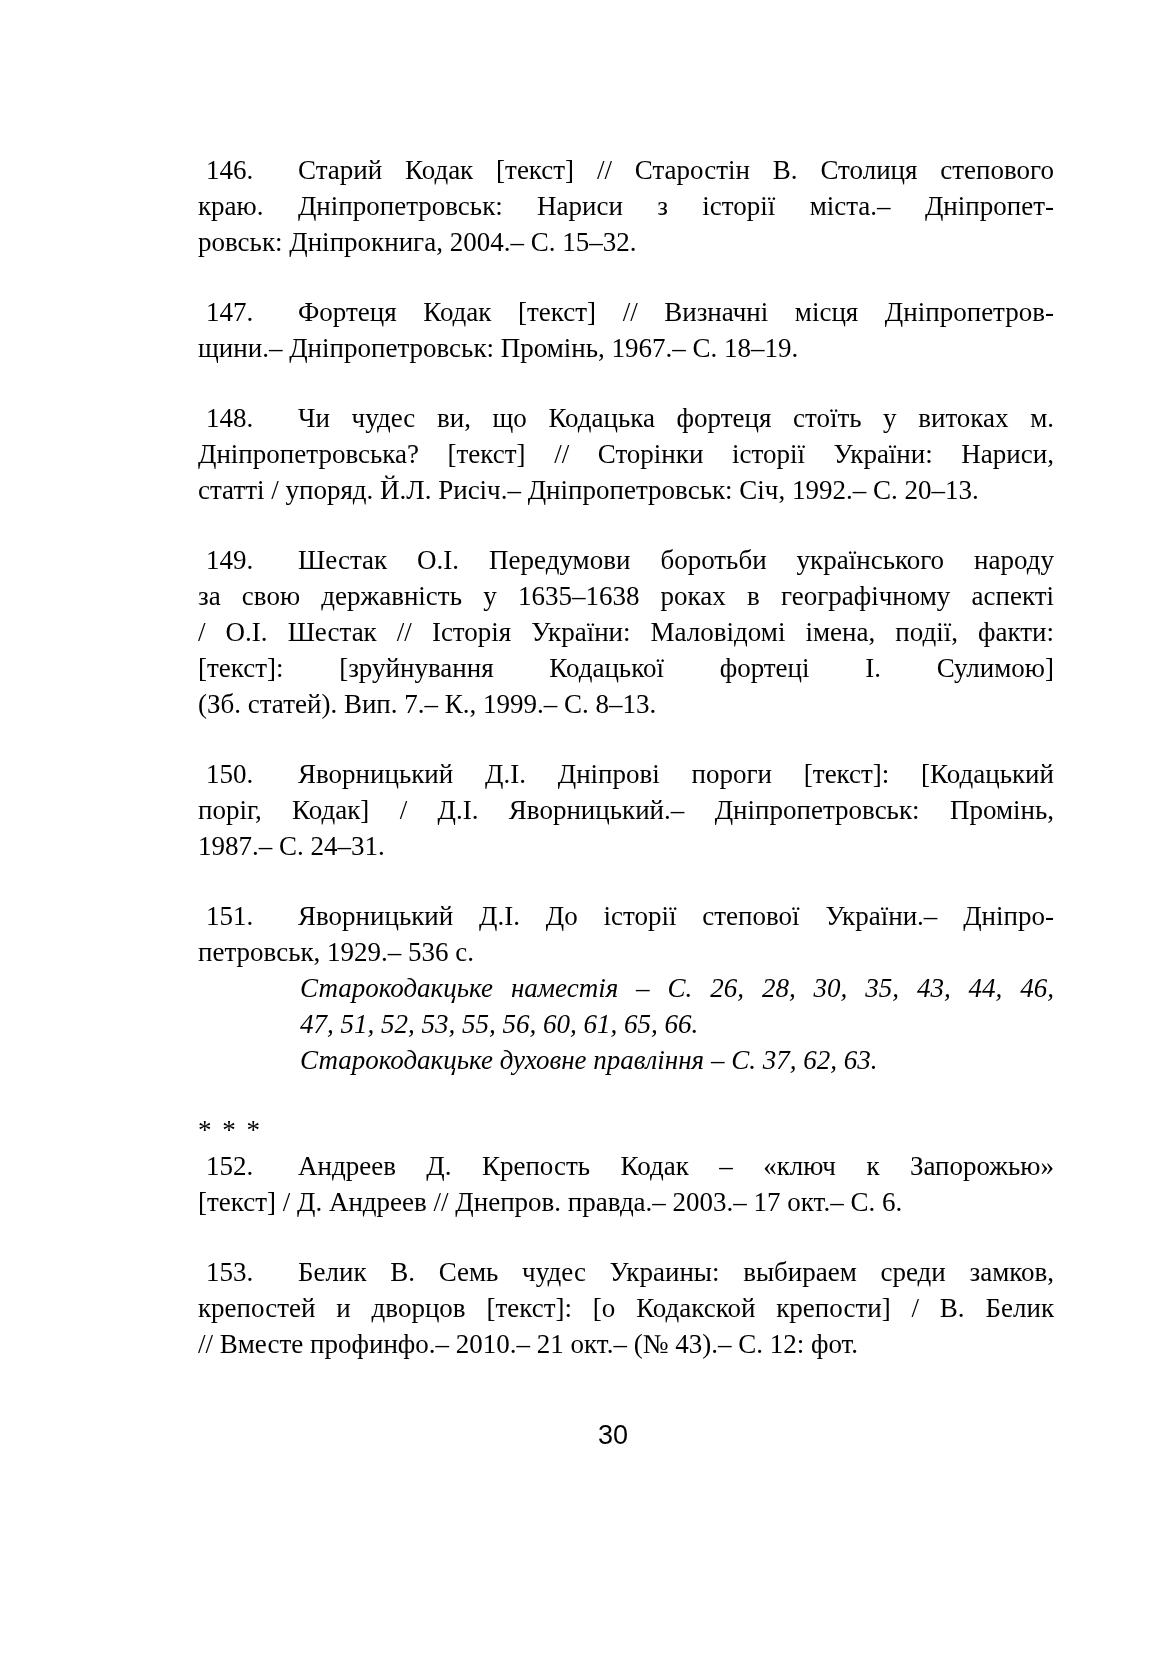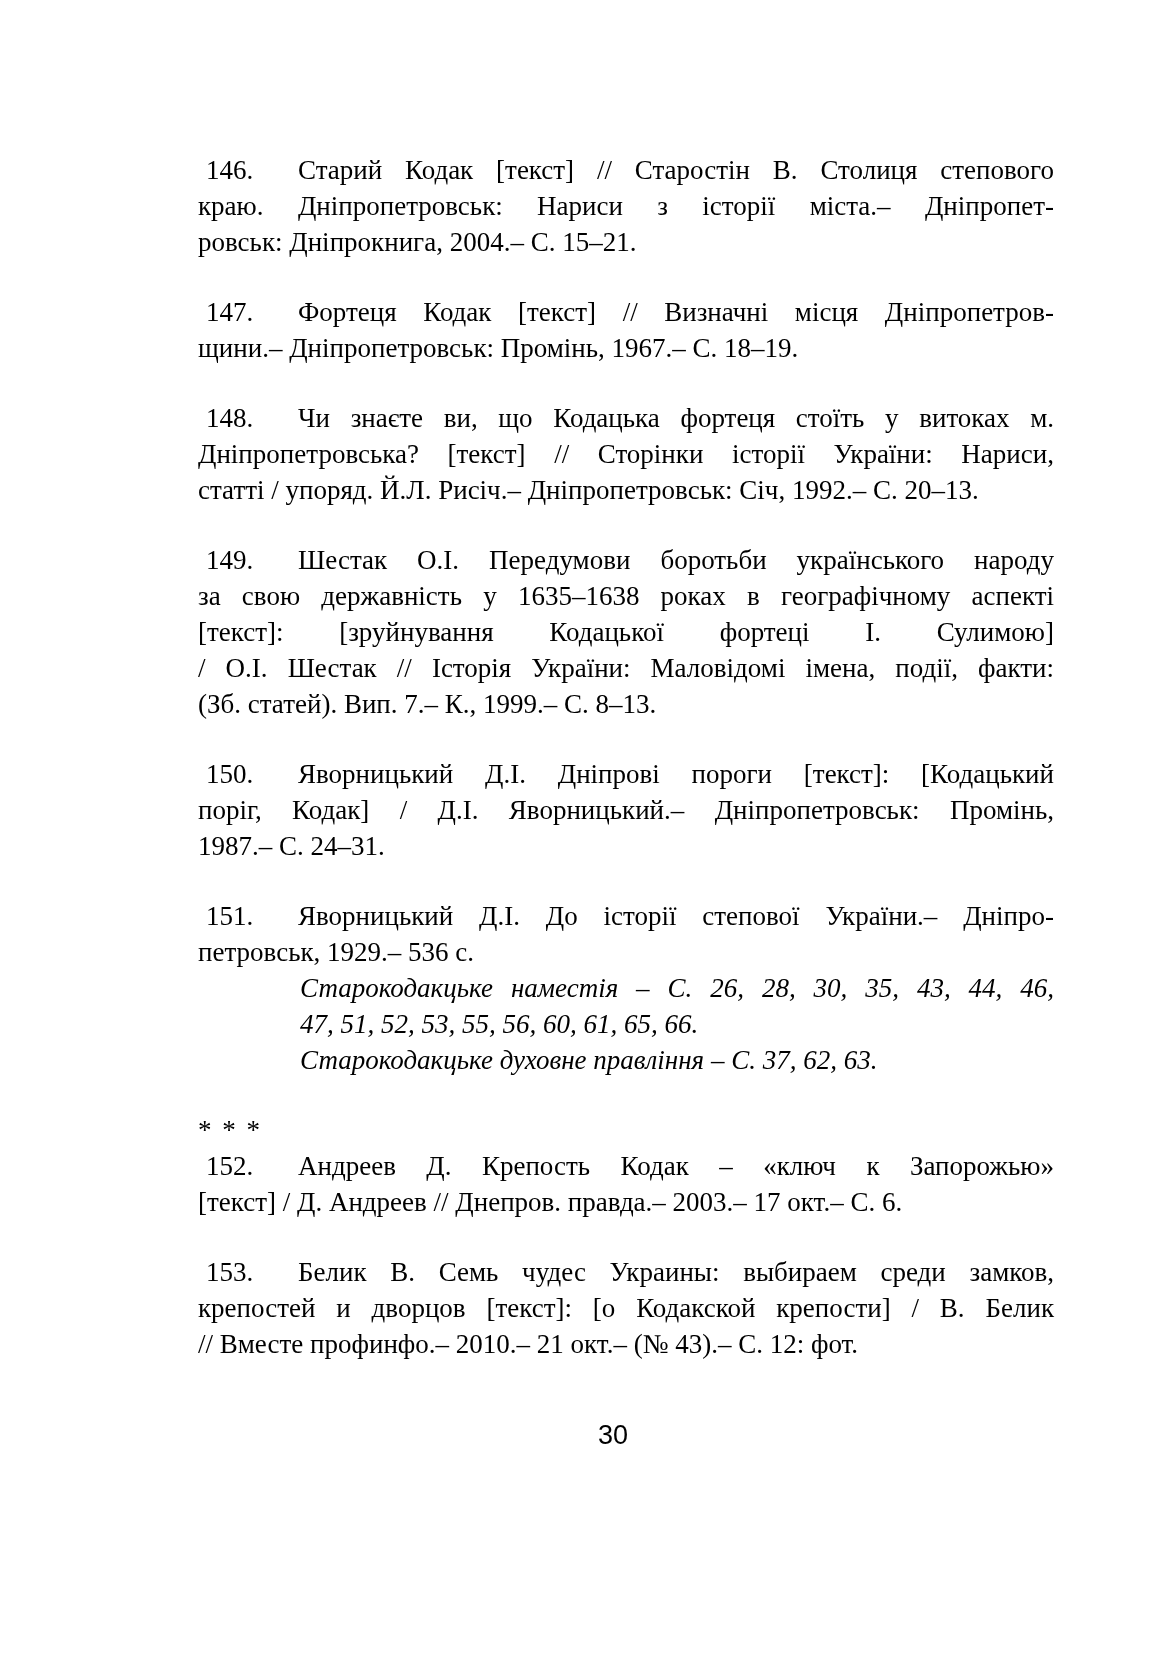--- a/index.html
+++ b/index.html
@@ -46,36 +46,36 @@
   }
 </style>
 </head>
 <body>
 
 <div class="page">
   <div class="content">
       <div class="para">
         <div class="line j"><span class="num">146.</span><span>Старий Кодак [текст] // Старостін В. Столиця степового</span></div>
         <div class="line j">краю. Дніпропетровськ: Нариси з історії міста.– Дніпропет-</div>
-        <div class="line">ровськ: Дніпрокнига, 2004.– С. 15–21.</div>
+        <div class="line">ровськ: Дніпрокнига, 2004.– С. 15–32.</div>
       </div>
       <div class="para gap">
         <div class="line j"><span class="num">147.</span><span>Фортеця Кодак [текст] // Визначні місця Дніпропетров-</span></div>
         <div class="line">щини.– Дніпропетровськ: Промінь, 1967.– С. 18–19.</div>
       </div>
       <div class="para gap">
-        <div class="line j"><span class="num">148.</span><span>Чи знаєте ви, що Кодацька фортеця стоїть у витоках м.</span></div>
+        <div class="line j"><span class="num">148.</span><span>Чи чудес ви, що Кодацька фортеця стоїть у витоках м.</span></div>
         <div class="line j">Дніпропетровська? [текст] // Сторінки історії України: Нариси,</div>
         <div class="line">статті / упоряд. Й.Л. Рисіч.– Дніпропетровськ: Січ, 1992.– С. 20–13.</div>
       </div>
       <div class="para gap">
         <div class="line j"><span class="num">149.</span><span>Шестак О.І. Передумови боротьби українського народу</span></div>
         <div class="line j">за свою державність у 1635–1638 роках в географічному аспекті</div>
+        <div class="line j">/ О.І. Шестак // Історія України: Маловідомі імена, події, факти:</div>
         <div class="line j">[текст]: [зруйнування Кодацької фортеці І. Сулимою]</div>
-        <div class="line j">/ О.І. Шестак // Історія України: Маловідомі імена, події, факти:</div>
         <div class="line">(Зб. статей). Вип. 7.– К., 1999.– С. 8–13.</div>
       </div>
       <div class="para gap">
         <div class="line j"><span class="num">150.</span><span>Яворницький Д.І. Дніпрові пороги [текст]: [Кодацький</span></div>
         <div class="line j">поріг, Кодак] / Д.І. Яворницький.– Дніпропетровськ: Промінь,</div>
         <div class="line">1987.– С. 24–31.</div>
       </div>
       <div class="para gap">
         <div class="line j"><span class="num">151.</span><span>Яворницький Д.І. До історії степової України.– Дніпро-</span></div>
         <div class="line">петровськ, 1929.– 536 с.</div>

